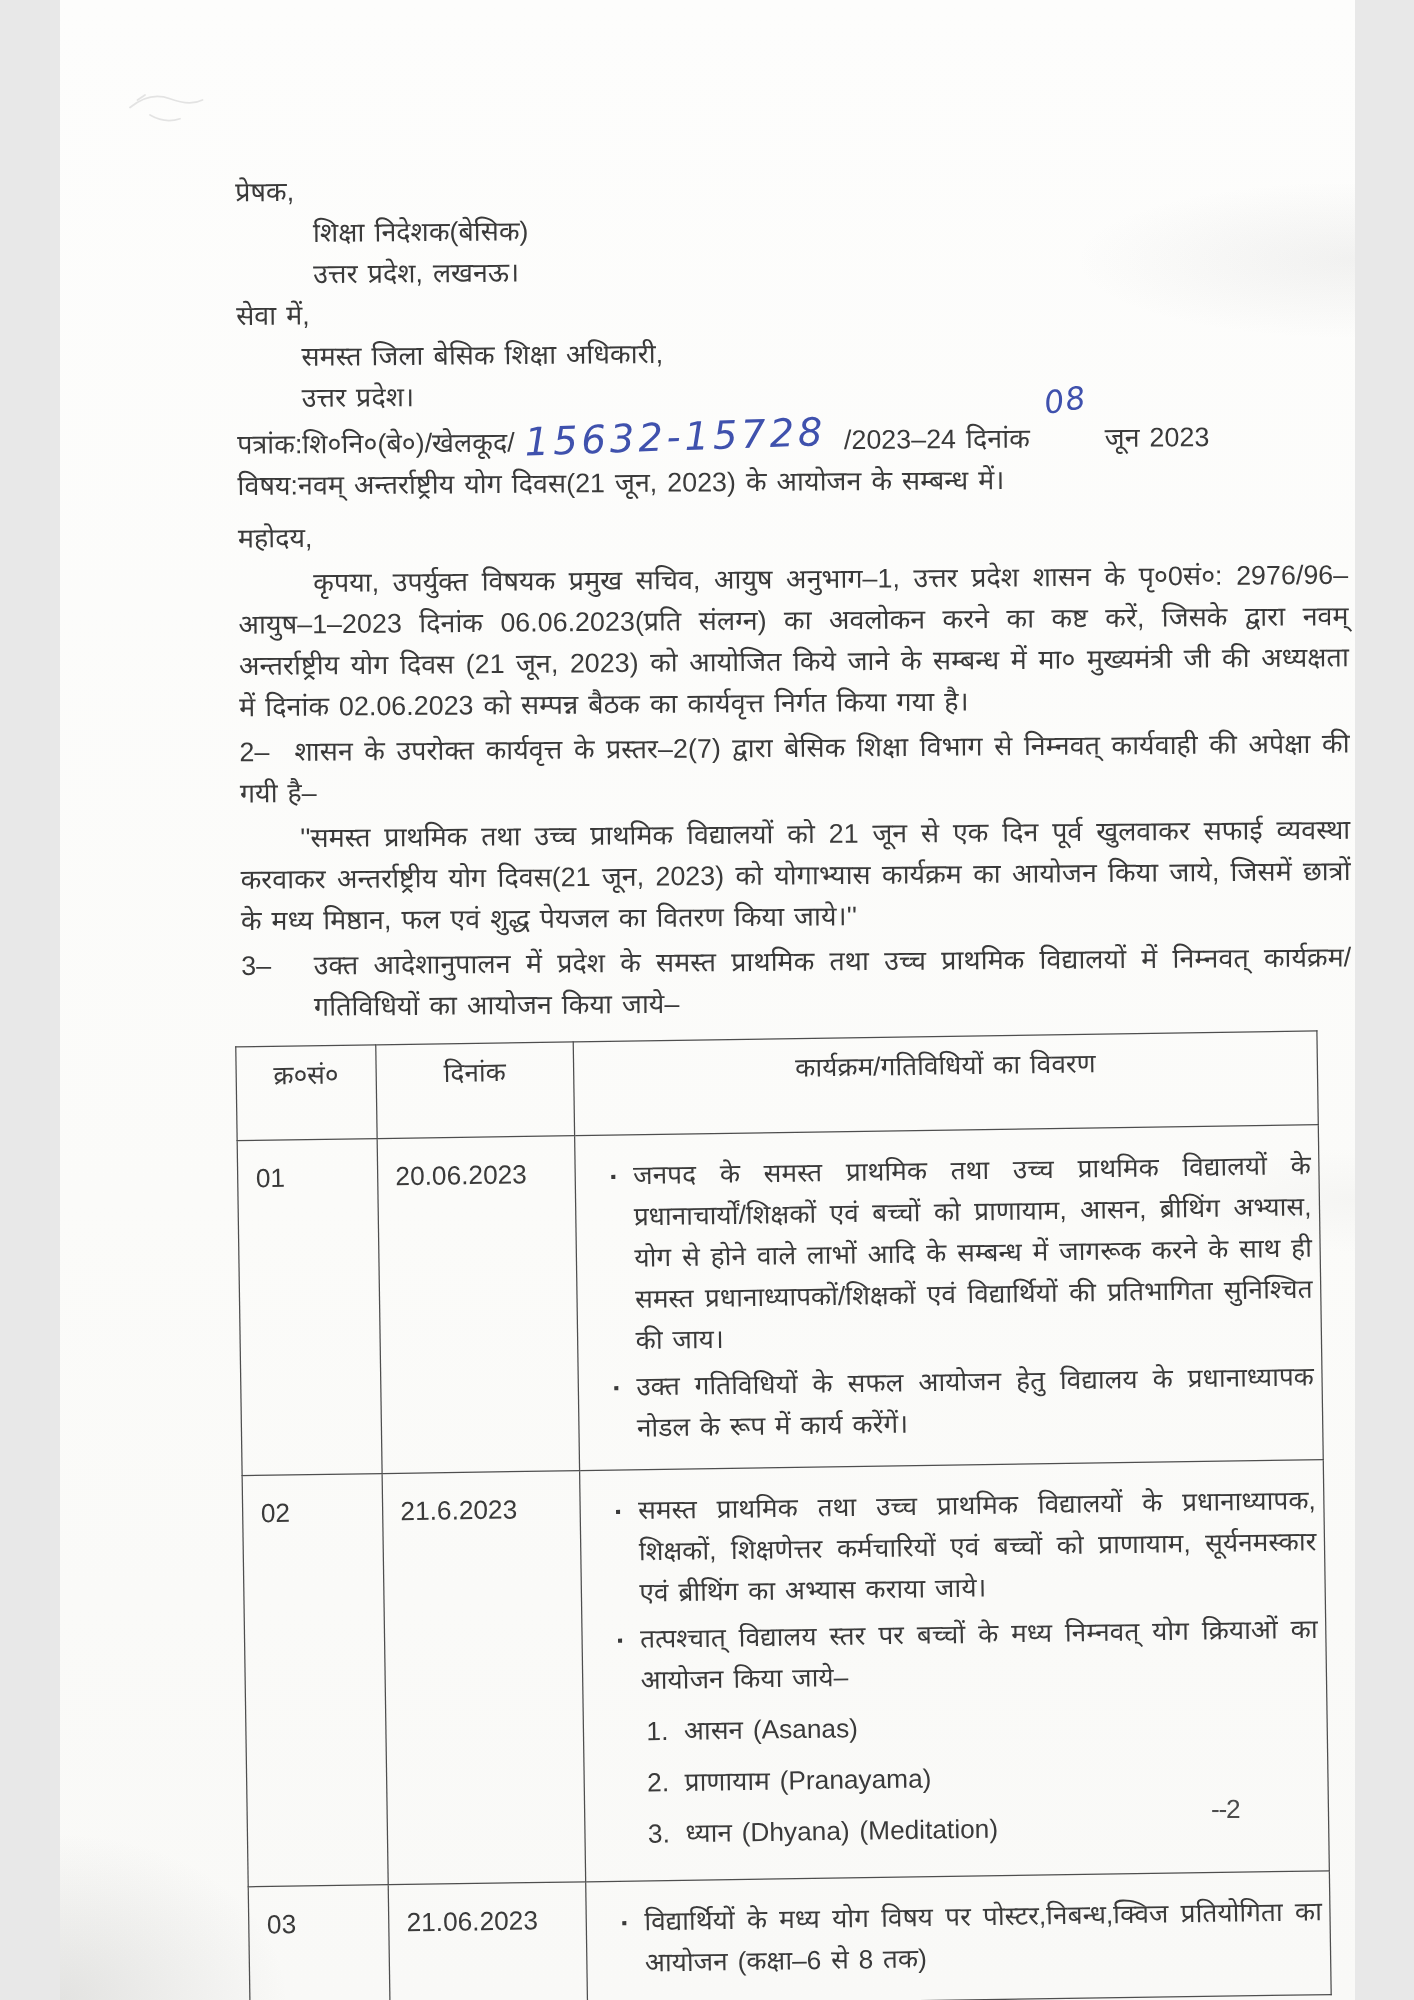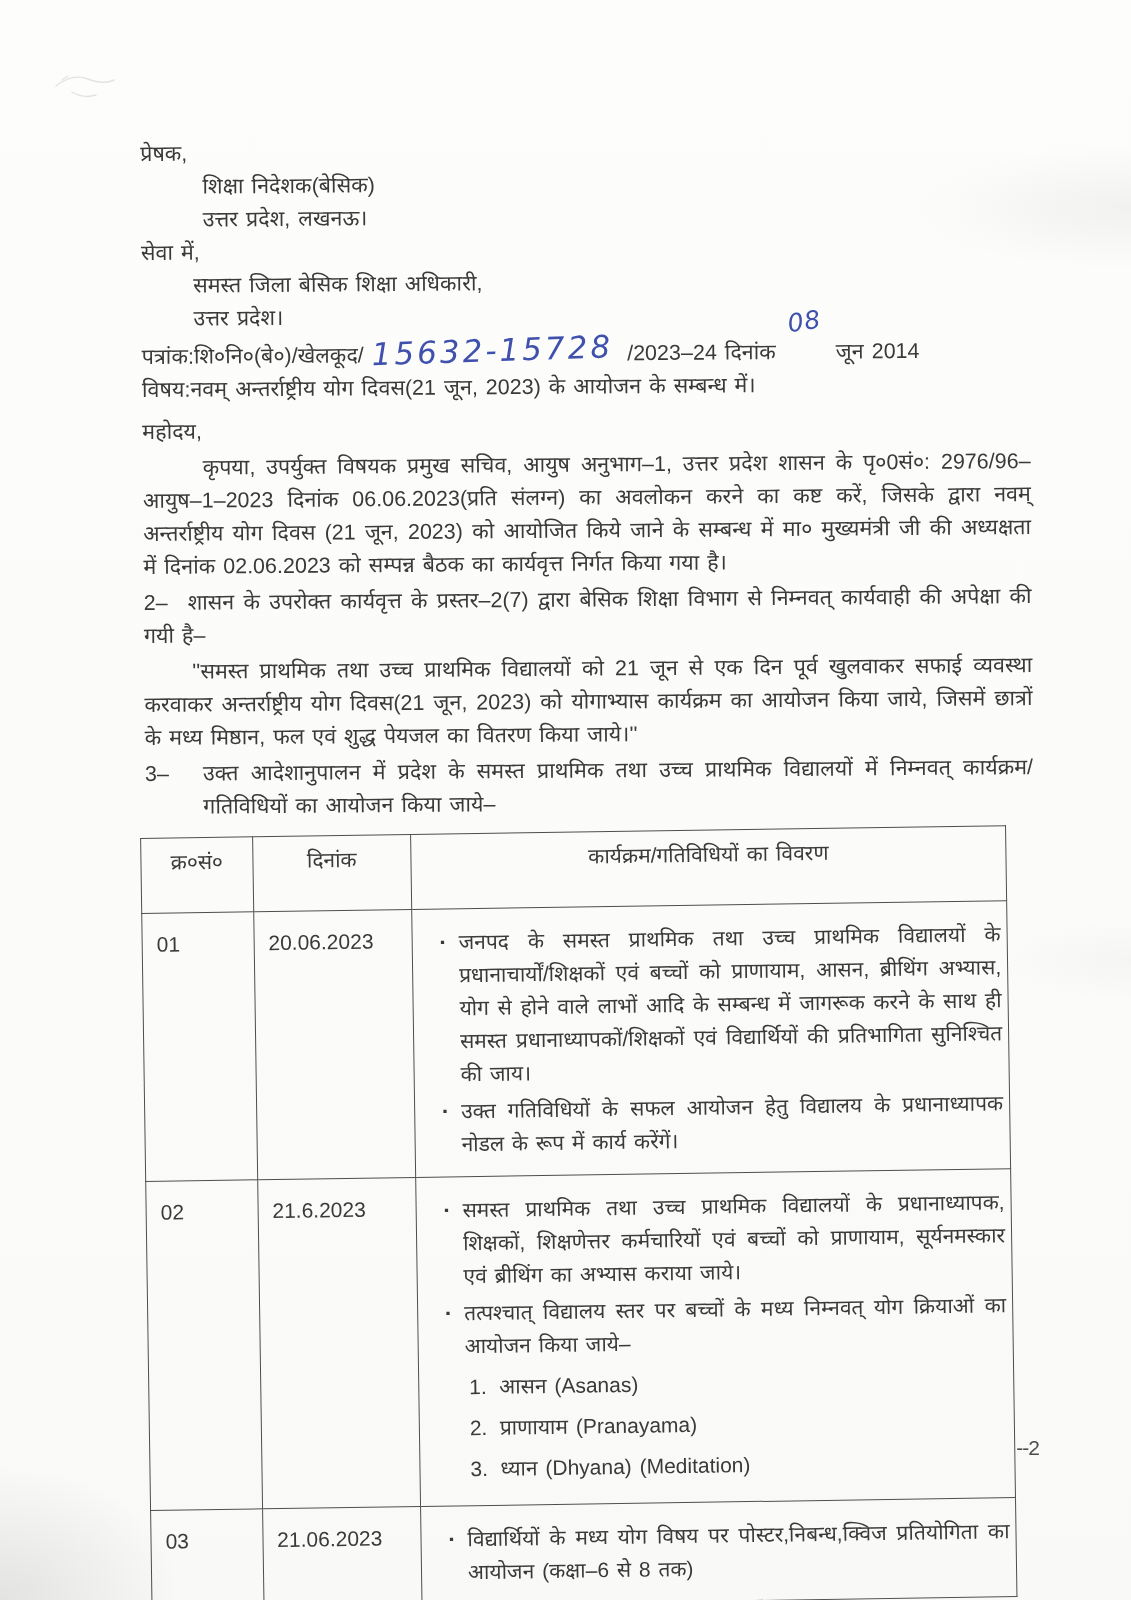--- a/index.html
+++ b/index.html
@@ -1,18 +1,18 @@
 <!DOCTYPE html>
 <html lang="hi"><head>
 <meta charset="utf-8">
 <style>
   html, body { margin: 0; padding: 0; background: #e8e8e8; }
   .page {
     position: relative;
-    width: 1131px;
+    width: 1036px;
     height: 1600px;
     margin: 0 auto;
     background: linear-gradient(180deg, #fdfdfc 0%, #fbfbf9 60%, #f9f9f7 100%);
     overflow: hidden;
     font-family: "Liberation Sans", "DejaVu Sans", sans-serif;
     color: #3a3a3a;
   }
   
   .page::before {
     content: "";
@@ -130,21 +130,21 @@
     <div class="indent2">समस्त जिला बेसिक शिक्षा अधिकारी,</div>
     <div class="indent2">उत्तर प्रदेश।</div>
 
     <div class="ref-line">
       <span>पत्रांक:शि०नि०(बे०)/खेलकूद/</span>
       <span class="handwritten hw-number">15632-15728</span>
       <span>/2023–24 दिनांक</span>
       <span class="date-slot">
           <span class="handwritten hw-date">08</span>
         </span>
-      <span>जून 2014</span>
+      <span>जून 2023</span>
     </div>
 
     <div>विषय:नवम् अन्तर्राष्ट्रीय योग दिवस(21 जून, 2023) के आयोजन के सम्बन्ध में।</div>
 
     <div class="salutation">महोदय,</div>
 
     <p class="para para-first">कृपया, उपर्युक्त विषयक प्रमुख सचिव, आयुष अनुभाग–1, उत्तर प्रदेश शासन के पृ०0सं०: 2976/96–आयुष–1–2023 दिनांक 06.06.2023(प्रति संलग्न) का अवलोकन करने का कष्ट करें, जिसके द्वारा नवम् अन्तर्राष्ट्रीय योग दिवस (21 जून, 2023) को आयोजित किये जाने के सम्बन्ध में मा० मुख्यमंत्री जी की अध्यक्षता में दिनांक 02.06.2023 को सम्पन्न बैठक का कार्यवृत्त निर्गत किया गया है।</p>
 
     <p class="para para-numbered"><span class="pnum">2–</span><span>शासन के उपरोक्त कार्यवृत्त के प्रस्तर–2(7) द्वारा बेसिक शिक्षा विभाग से निम्नवत् कार्यवाही की अपेक्षा की गयी है–</span></p>
 

